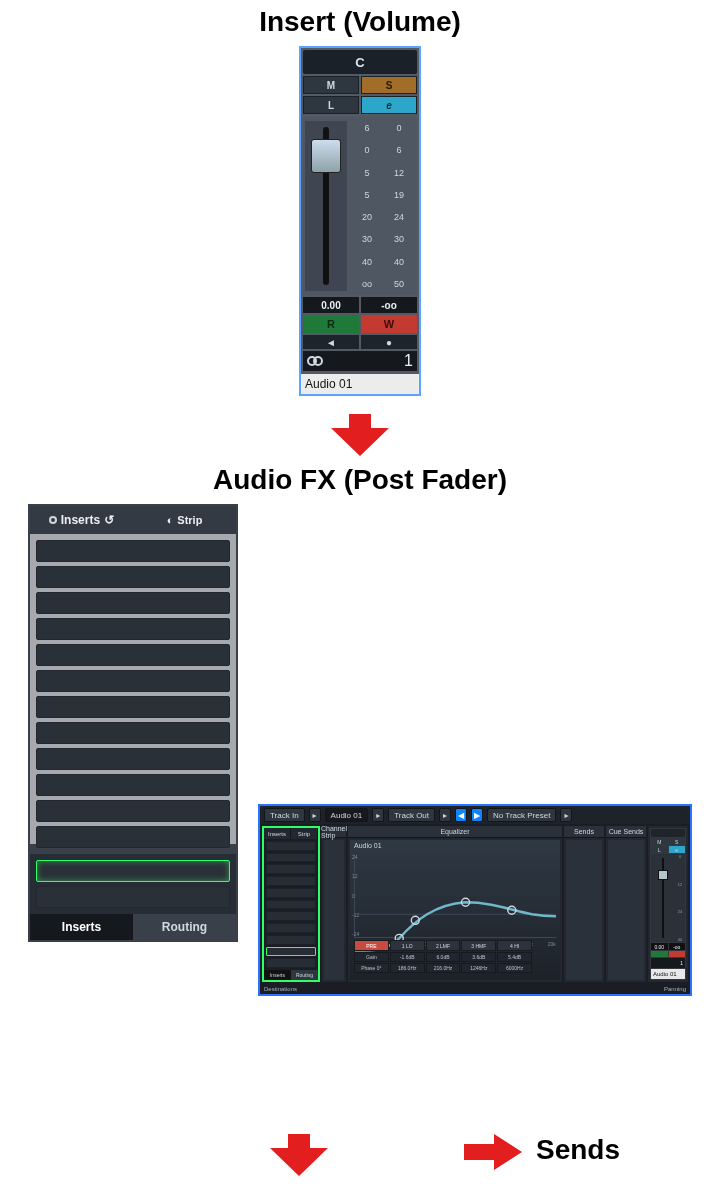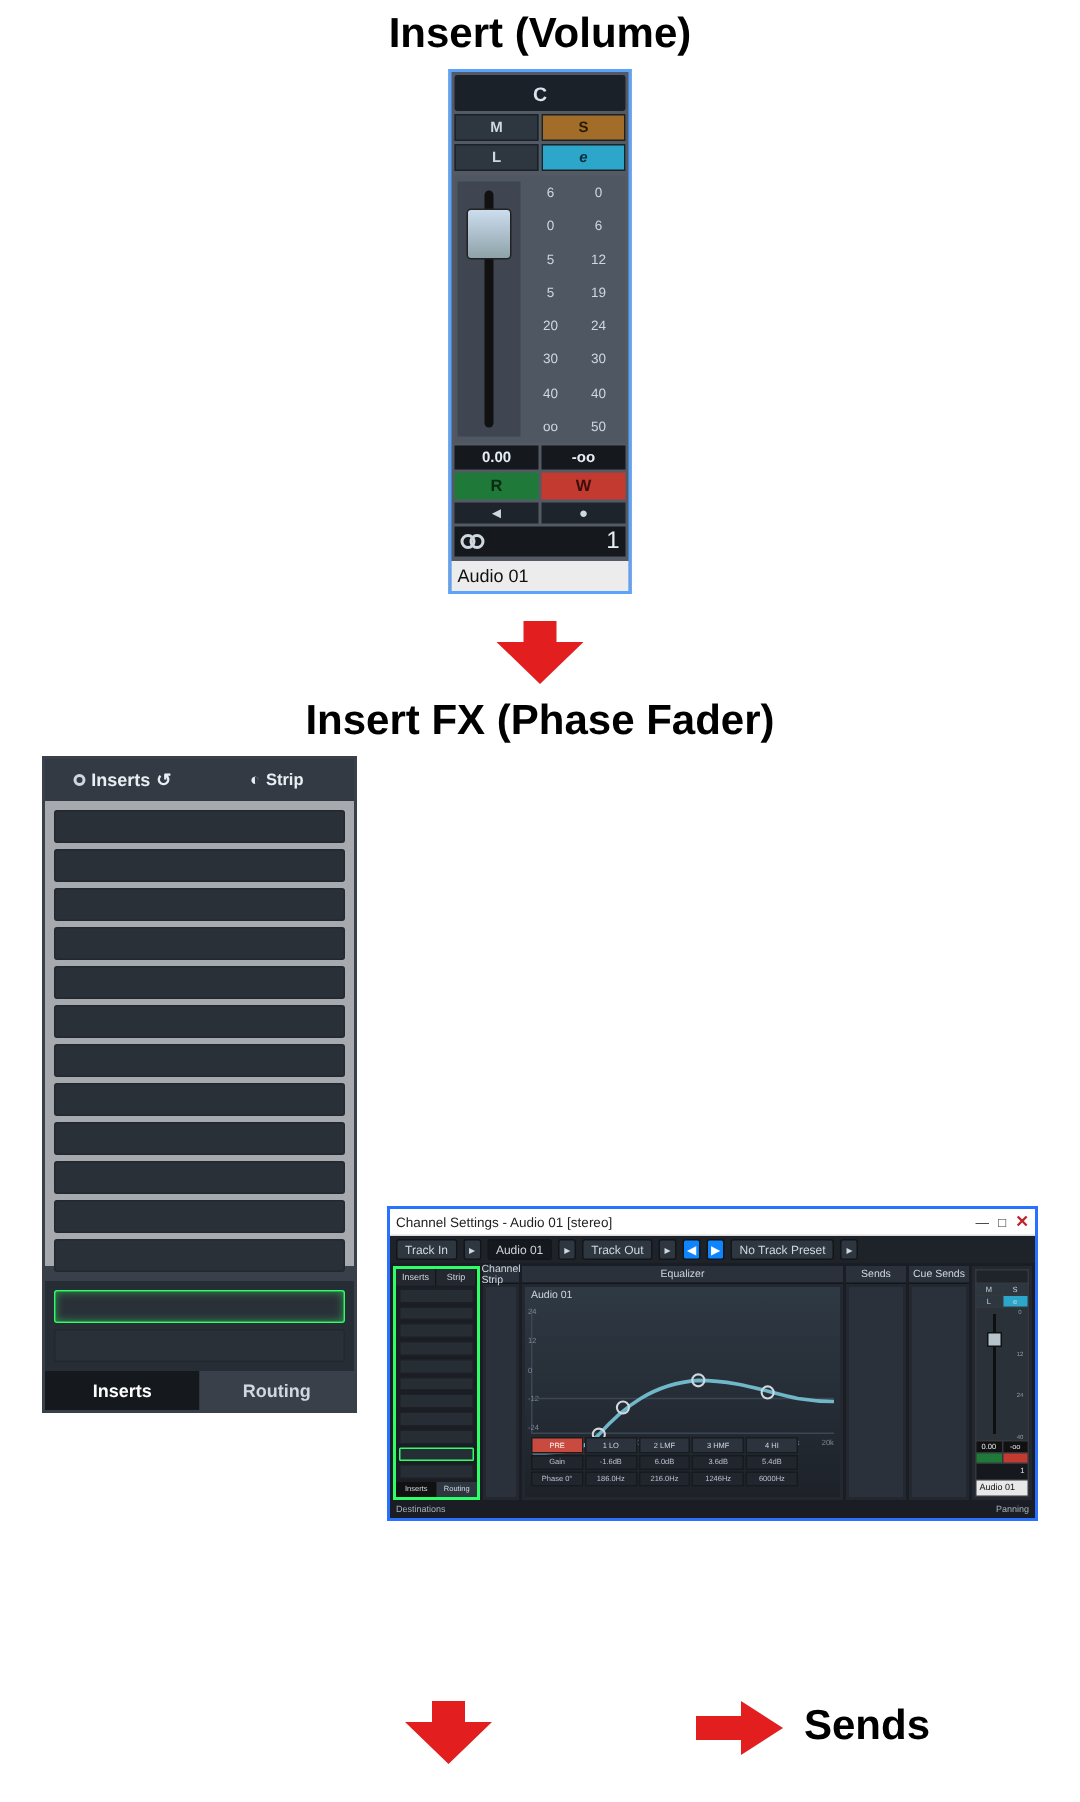--- a/index.html
+++ b/index.html
@@ -193,21 +193,21 @@
   </div>
   <div class="fs-name">Audio 01</div>
 </div>
 
 <div class="arrow-down">
   <svg viewBox="0 0 58 42">
       <polygon fill="#e21e1e" points="18,0 40,0 40,14 58,14 29,42 0,14 18,14"></polygon>
     </svg>
 </div>
 
-<h1 class="heading">Insert FX (Phase Fader)</h1>
+<h1 class="heading">Audio FX (Post Fader)</h1>
 
 <div class="row2">
 
   <div class="inserts-panel">
     <div class="ip-tabs">
       <div class="ip-tab">
         <span class="dot"></span>
         <span>Inserts</span>
         <span>↺</span>
       </div>
@@ -236,28 +236,20 @@
       <div class="ip-slot"></div>
     </div>
     <div class="ip-footer">
       <div class="ip-ft active">Inserts</div>
       <div class="ip-ft inactive">Routing</div>
     </div>
   </div>
 
   <div class="cs-wrap">
     <div class="cs-border">
-      <div class="cs-titlebar">
-        <span class="cs-title">Channel Settings - Audio 01 [stereo]</span>
-        <span class="winctrl">
-          <span>—</span>
-          <span>□</span>
-          <span class="x">✕</span>
-        </span>
-      </div>
       <div class="cs-toolbar">
         <span class="tbs">Track In</span>
         <span class="tbs tri">▸</span>
         <span class="tbs dark">Audio 01</span>
         <span class="tbs tri">▸</span>
         <span class="tbs">Track Out</span>
         <span class="tbs tri">▸</span>
         <span class="tbs tri hi">◀</span>
         <span class="tbs tri hi">▶</span>
         <span class="tbs">No Track Preset</span>

